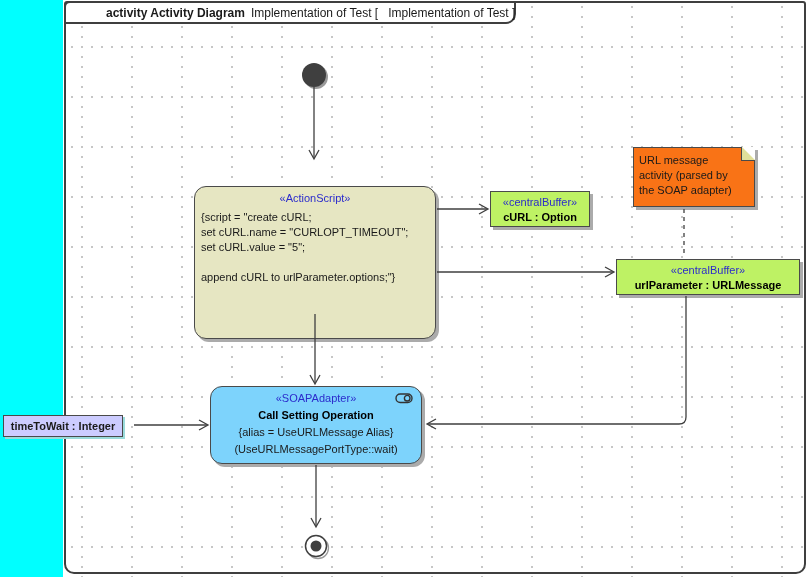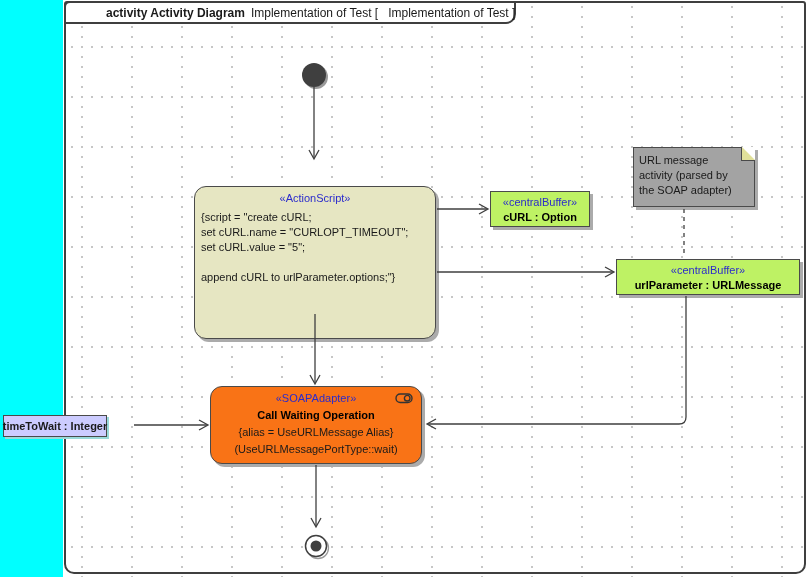--- a/index.html
+++ b/index.html
@@ -52,41 +52,41 @@
   }
   .action .body{ text-align:left; padding:4px 0 0 6px; }
   .action .body-line{ height:15px; line-height:15px; white-space:nowrap; }
   
   .buffer{ background:#bef264; padding-top:3px; }
   .buf-curl{ left:490px; top:191px; width:100px; height:36px; }
   .buf-url{ left:616px; top:259px; width:184px; height:36px; }
   
   .note{
     position:absolute; left:633px; top:147px; width:122px; height:60px;
-    background:#a3a3a3; border:1.2px solid #4a4a4a;
+    background:#f97316; border:1.2px solid #4a4a4a;
     box-shadow:3px 3px 0 0 #ababab; box-sizing:border-box;
     padding:5px 0 0 5px; text-align:left;
   }
   .note::before{
     content:''; position:absolute; top:-1px; right:-1px;
     border-style:solid; border-width:0 13px 13px 0;
     border-color:#ffffff #ffffff #e0e09a #e0e09a;
     box-shadow:-1px 1px 0 #4a4a4a;
   }
   .note .note-line{ line-height:15px; white-space:nowrap; }
   
   .soap{
     left:210px; top:386px; width:212px; height:78px;
-    background:#f97316; border-radius:12px; padding-top:3px;
+    background:#7dd3fc; border-radius:12px; padding-top:3px;
   }
   .soap .row{ line-height:17px; white-space:nowrap; }
   .rake{ position:absolute; top:6px; right:7px; }
   
   .param{
-    left:3px; top:415px; width:104px; height:22px;
+    left:3px; top:415px; width:120px; height:22px;
     background:#CCCCFF; display:flex; align-items:center; justify-content:center;
     font-weight:bold; box-shadow:2px 2px 0 0 #9adada; white-space:nowrap;
   }
   .overlay{ position:absolute; left:0; top:0; pointer-events:none; }
 </style>
 </head>
 <body>
 
 <div class="page">
 
@@ -133,21 +133,21 @@
     <div class="note-line">activity (parsed by</div>
     <div class="note-line">the SOAP adapter)</div>
   </div>
 
   <div class="node soap">
     <svg class="rake" width="19" height="11" viewBox="0 0 19 11">
       <rect x="1" y="1" width="16" height="8.5" rx="4.2" fill="none" stroke="#333333" stroke-width="1.4"></rect>
       <circle cx="12.2" cy="5.2" r="2.8" fill="none" stroke="#333333" stroke-width="1.4"></circle>
     </svg>
     <div class="row stereo">«SOAPAdapter»</div>
-    <div class="row nname">Call Waiting Operation</div>
+    <div class="row nname">Call Setting Operation</div>
     <div class="row">{alias = UseURLMessage Alias}</div>
     <div class="row">(UseURLMessagePortType::wait)</div>
   </div>
 
   <div class="node param">timeToWait : Integer</div>
 
   <svg class="overlay" width="809" height="577" viewBox="0 0 809 577">
     <g stroke="#3f3f3f" stroke-width="1.3" fill="none">
 
       <g>

